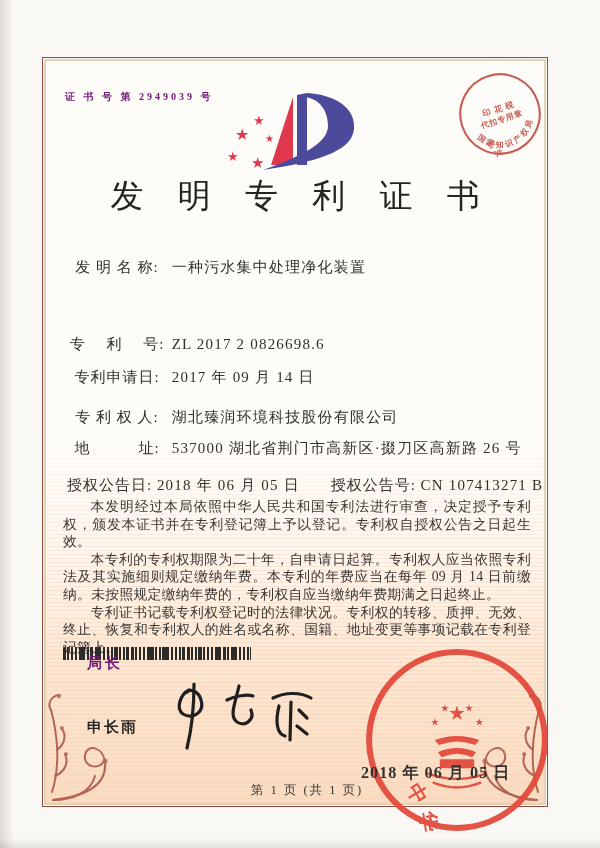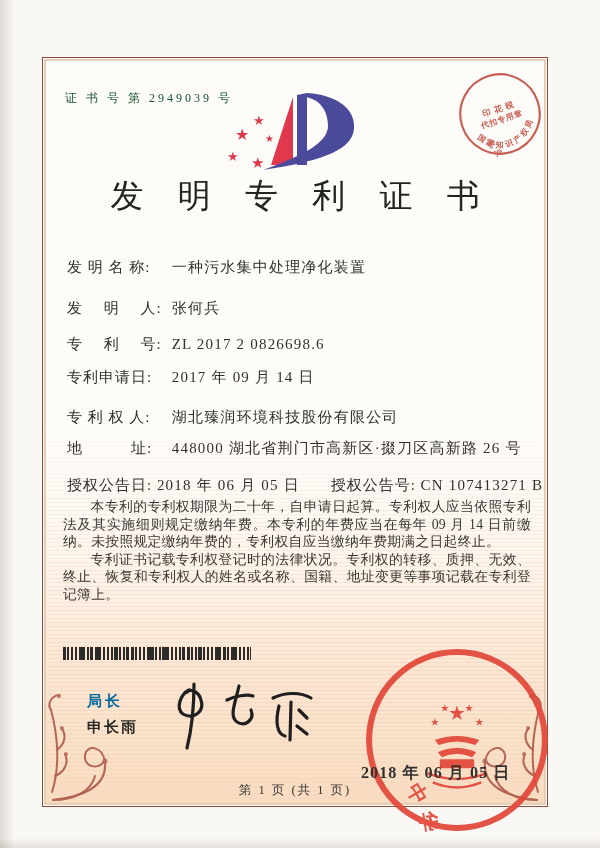--- a/index.html
+++ b/index.html
@@ -13,50 +13,50 @@
   .frame{position:absolute;left:42px;top:57px;width:504px;height:748px;
         border:1.5px solid #8e4a3e;
         box-shadow:inset 0 0 0 1.5px #fdfcf8, inset 0 0 0 2.5px #c9a477;
         background:#fdfcf9;}
   .pattern{position:absolute;inset:3px;pointer-events:none;
         background:
           linear-gradient(180deg,rgba(252,240,229,0) 52%,rgba(250,222,196,.55) 75%,rgba(247,214,184,.85) 100%),
           repeating-linear-gradient(0deg,rgba(233,156,112,.38) 0 1px,rgba(255,248,241,.25) 1px 4px);
         -webkit-mask-image:linear-gradient(180deg,transparent 48%,#000 80%);
         mask-image:linear-gradient(180deg,transparent 48%,#000 80%);}
-  .cert-no{position:absolute;left:22px;top:32px;font-size:12px;letter-spacing:3px;color:#14532d;}
+  .cert-no{position:absolute;left:22px;top:32px;font-size:10px;letter-spacing:3px;color:#701a75;font-weight:bold;}
   .title{position:absolute;left:0;top:116px;width:100%;margin:0;text-align:center;
         font-size:33px;font-weight:normal;letter-spacing:13px;padding-left:13px;box-sizing:border-box;color:#262420;}
   .logo{position:absolute;left:182px;top:27px;}
   .logo text{font-family:"DejaVu Sans",sans-serif;}
   
   .frow{position:absolute;left:24px;font-size:15px;letter-spacing:1px;color:#33302c;white-space:nowrap;}
-  .lbl{display:inline-block;min-width:100px;white-space:pre;}
+  .lbl{display:inline-block;min-width:100px;white-space:pre;text-align:center;}
   .val{letter-spacing:1.2px;margin-top:28px;}
   .r1{top:200px}.r2{top:241px}.r3{top:277px}.r4{top:310px}.r5{top:350px}.r6{top:381px}.r7{top:418px}
   .pair2{margin-left:26px;}
   .lbl-s{white-space:pre;text-align:center;}
   
   .bodytext{position:absolute;left:20px;top:440px;width:468px;font-size:13.8px;line-height:17.6px;
         text-align:justify;color:#3a3733;letter-spacing:.3px;}
   .bodytext p{margin:0;text-indent:2em;}
   .barcode{position:absolute;left:20px;top:589px;width:188px;height:13px;
         background:
          repeating-linear-gradient(90deg,#2b2b29 0 2px,transparent 2px 4px),
          repeating-linear-gradient(90deg,#2b2b29 0 1px,transparent 1px 9px),
          repeating-linear-gradient(90deg,#2b2b29 0 3px,transparent 3px 17px);}
-  .signer-title{position:absolute;left:44px;top:634px;font-size:15px;font-weight:bold;
-        font-family:"Liberation Sans","DejaVu Sans",sans-serif;letter-spacing:3px;color:#0369a1;}
+  .signer-title{position:absolute;left:44px;top:596px;font-size:15px;font-weight:bold;
+        font-family:"Liberation Sans","DejaVu Sans",sans-serif;letter-spacing:3px;color:#701a75;}
   .signer-name{position:absolute;left:44px;top:660px;font-size:15px;font-weight:bold;
         font-family:"Liberation Sans","DejaVu Sans",sans-serif;letter-spacing:2px;color:#2b2926;}
   .signature{position:absolute;left:118px;top:620px;}
   .seal{position:absolute;left:318px;top:586px;opacity:.93;}
   .seal text,.taxstamp text{font-weight:bold;}
   .taxstamp{position:absolute;left:414px;top:13px;transform:rotate(-18deg);opacity:.92;}
-  .footer{position:absolute;left:0;top:724px;width:100%;text-align:center;font-size:12.5px;
+  .footer{position:absolute;left:12px;top:724px;width:100%;text-align:center;font-size:12.5px;
         letter-spacing:2px;color:#3a3733;}
   .corner{position:absolute;bottom:2px;}
   .corner-l{left:2px;}
   .corner-r{right:2px;transform:scaleX(-1);}
 </style>
 </head>
 <body>
 
 <div class="page">
   <div class="edge-left"></div>
@@ -128,50 +128,47 @@
       <polygon points="72,10 82,8 82,80 72,80" fill="#4c4b9b"></polygon>
       <path fill="#4c4b9b" d="M82,8 C112,10 131,24 129,44 C127,63 104,75 38,85 C80,70 103,57 103,41 C103,26 95,14 80,12 Z"></path>
     </svg>
 
     <h1 class="title">发 明 专 利 证 书</h1>
 
     <div class="frow r1">
       <span class="lbl">发 明 名 称:</span>
       <span class="val">一种污水集中处理净化装置</span>
     </div>
-    <div class="frow r2">
-      <span class="lbl">发　 明　 人:</span>
-      <span class="val">张何兵</span>
-    </div>
     <div class="frow r3">
       <span class="lbl">专　 利　 号:</span>
       <span class="val">ZL 2017 2 0826698.6</span>
     </div>
     <div class="frow r4">
       <span class="lbl">专利申请日:</span>
       <span class="val">2017 年 09 月 14 日</span>
     </div>
     <div class="frow r5">
       <span class="lbl">专 利 权 人:</span>
       <span class="val">湖北臻润环境科技股份有限公司</span>
     </div>
     <div class="frow r6">
       <span class="lbl">地　　　址:</span>
-      <span class="val">448000 湖北省荆门市高新区·掇刀区高新路 26 号</span>
+      <span class="val">537000 湖北省荆门市高新区·掇刀区高新路 26 号</span>
     </div>
     <div class="frow r7">
       <span class="lbl-s">授权公告日:</span>
       <span class="val">2018 年 06 月 05 日</span>
       <span class="pair2">
         <span class="lbl-s">授权公告号:</span>
         <span class="val">CN 107413271 B</span>
       </span>
     </div>
 
     <div class="bodytext">
+      <p>本发明经过本局依照中华人民共和国专利法进行审查，决定授予专利权，颁发本证书并在专利登记簿上予以登记。专利权自授权公告之日起生效。</p>
       <p>本专利的专利权期限为二十年，自申请日起算。专利权人应当依照专利法及其实施细则规定缴纳年费。本专利的年费应当在每年 09 月 14 日前缴纳。未按照规定缴纳年费的，专利权自应当缴纳年费期满之日起终止。</p>
       <p>专利证书记载专利权登记时的法律状况。专利权的转移、质押、无效、终止、恢复和专利权人的姓名或名称、国籍、地址变更等事项记载在专利登记簿上。</p>
     </div>
 
     <div class="barcode"></div>
 
     <div class="signer-title">局长</div>
     <div class="signer-name">申长雨</div>
 
     <svg class="signature" width="170" height="75" viewBox="0 0 170 75">

